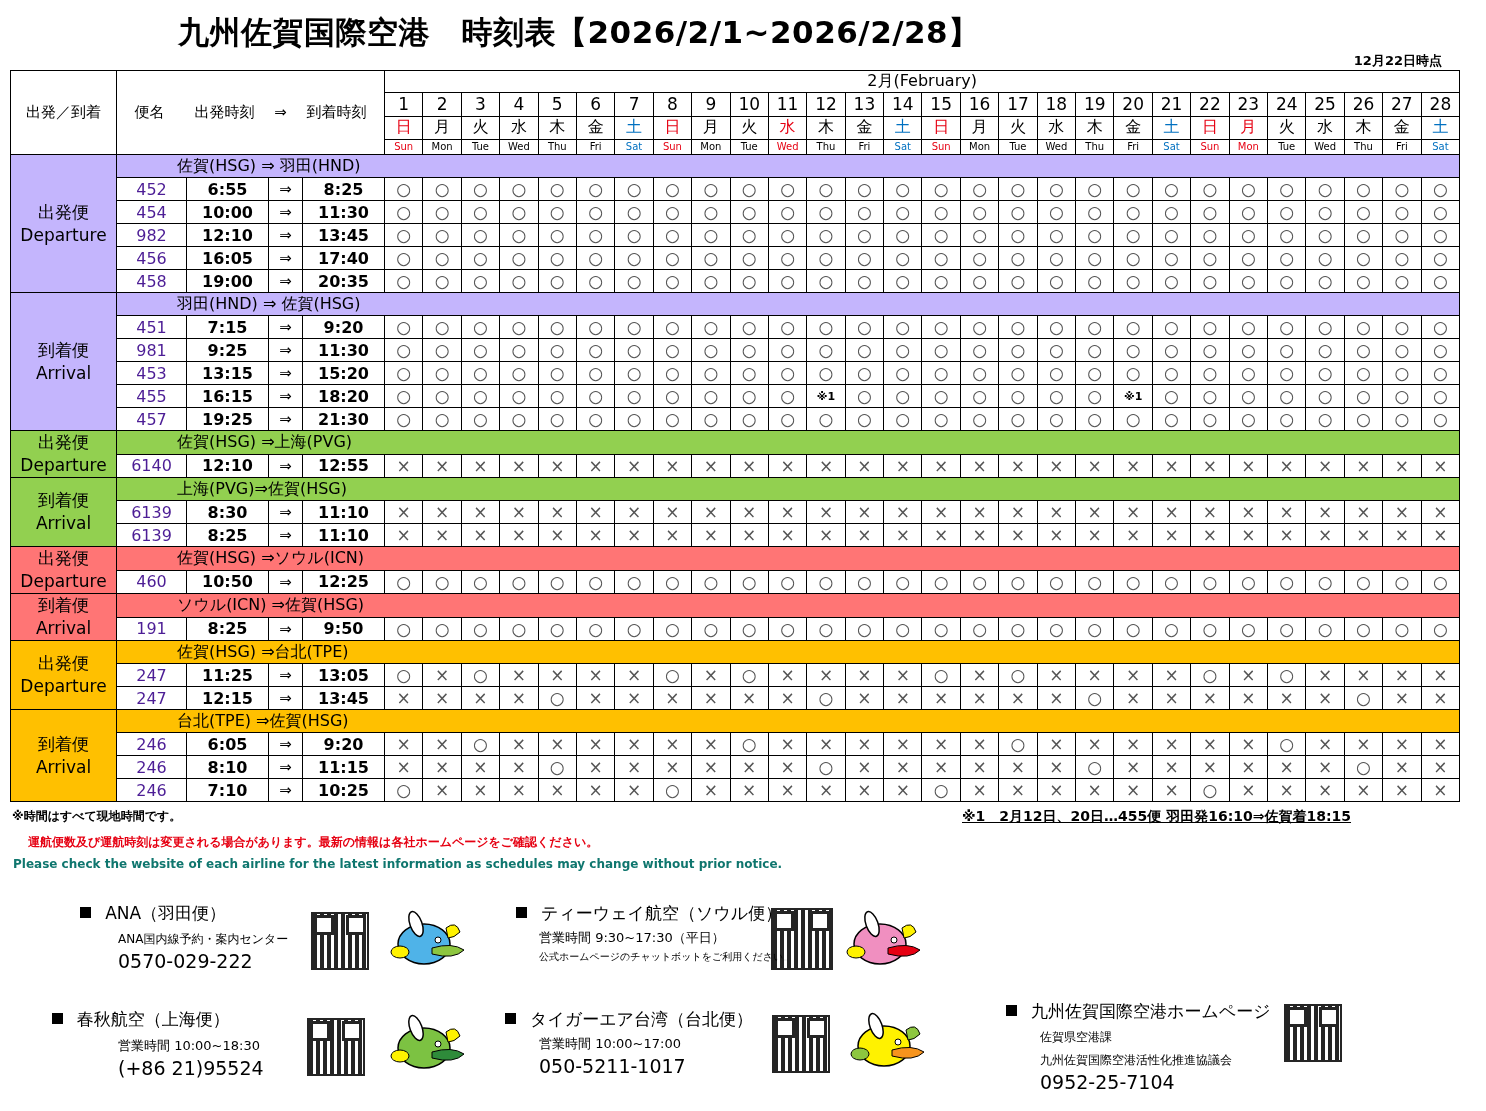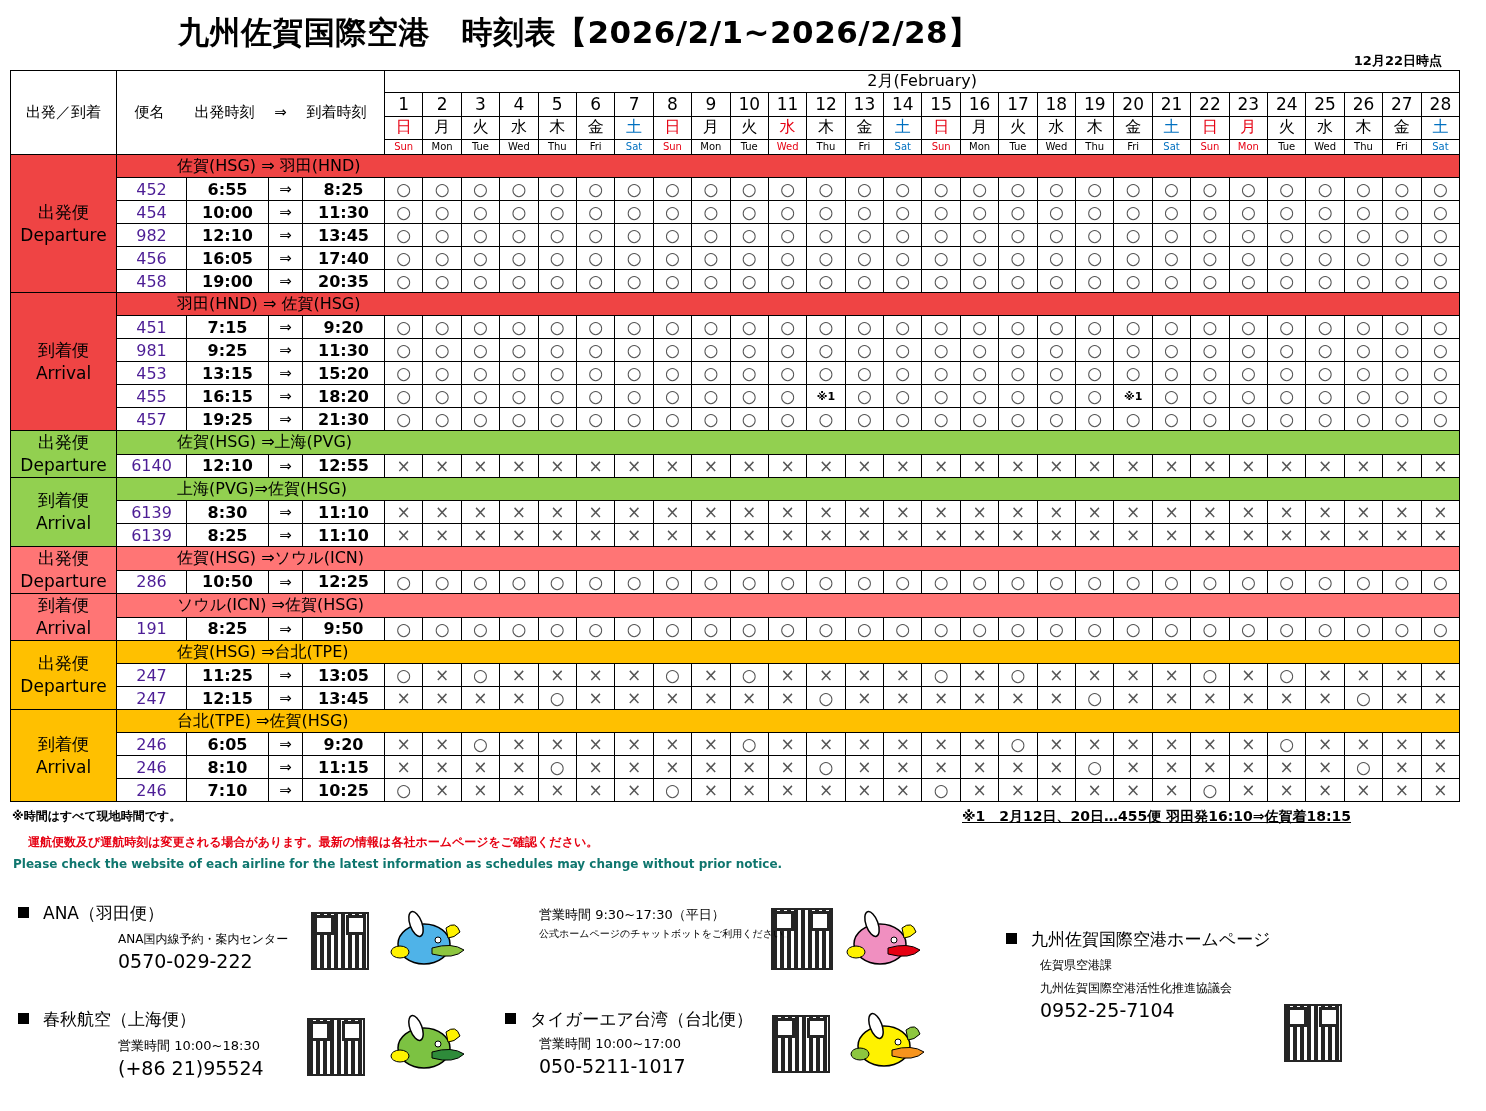--- a/index.html
+++ b/index.html
@@ -21,34 +21,34 @@
   .red { color:#e60012; }
   .blue { color:#0070c0; }
   .blk { color:#000; }
   .group { font-size:17px; line-height:23px; }
   .route { font-size:16px; height:22px; text-align:left !important; padding-left:60px !important; }
   .fno { font-size:16px; height:22px; color:#4c1d95; }
   .time { font-size:16px; font-weight:bold !important; height:22px; }
   .arrow { font-size:15px; }
   .mark { font-size:17px; height:22px; color:#555; font-family:"DejaVu Sans", sans-serif; }
   .mark.note { font-size:11px; font-weight:bold; color:#000; }
-  .c-blue { background:#ef4444; }
+  .c-blue { background:#c4b5fd; }
   .c-green { background:#92d050; }
   .c-red { background:#ff7575; }
   .c-yellow { background:#ffc000; }
   .thick-t td { border-top:2px solid #000; }
 
   .note1 { position:absolute; left:12px; top:808px; font-size:12px; font-weight:bold;text-align:center; }
   .footnote-right { position:absolute; left:962px; top:808px; font-size:14px; font-weight:bold;
            text-decoration:underline; }
   .warn-jp { position:absolute; left:28px; top:834px; font-size:12px; font-weight:bold; color:#e60012; }
   .warn-en { position:absolute; left:13px; top:857px; font-size:12px; font-weight:bold; color:#0f766e; }
 
   .contact { position:absolute; }
-  .contact .name { font-size:17px; white-space:nowrap; }
+  .contact .name { font-size:17px; white-space:nowrap;text-align:center; }
   .contact .name .sq { display:inline-block; width:11px; height:11px; background:#000; margin-right:14px; vertical-align:1px; }
   .contact .sub { font-size:12px; white-space:nowrap; }
   .contact .phone { font-size:19px; white-space:nowrap; }
   .qr { position:absolute; width:58px; height:58px; background:
         repeating-linear-gradient(90deg,#000 0 4px,#fff 4px 7px),
         #fff; opacity:0.85; border:2px solid #000; box-sizing:border-box; }
   .qr::before, .qr::after { content:""; position:absolute; width:14px; height:14px; border:3px solid #000; background:#fff; }
   .qr::before { left:1px; top:1px; }
   .qr::after { right:1px; top:1px; }
   .mascot { position:absolute; width:80px; height:62px; }
@@ -664,21 +664,21 @@
         <td class="mark">×</td>
       </tr>
       <tr>
         <td rowspan="2" class="group c-red">
           <div>出発便</div>
           <div>Departure</div>
         </td>
         <td colspan="32" class="route c-red">佐賀(HSG) ⇒ソウル(ICN)</td>
       </tr>
       <tr>
-        <td class="fno">286</td>
+        <td class="fno">460</td>
         <td class="time">10:50</td>
         <td class="arrow">⇒</td>
         <td class="time">12:25</td>
         <td class="mark">○</td>
         <td class="mark">○</td>
         <td class="mark">○</td>
         <td class="mark">○</td>
         <td class="mark">○</td>
         <td class="mark">○</td>
         <td class="mark">○</td>
@@ -946,20 +946,21 @@
 <svg class="mascot" style="left:388px;top:908px;" viewBox="0 0 80 62">
   <ellipse cx="36" cy="36" rx="26" ry="20" fill="#4fb3e8" stroke="#000" stroke-width="1.5"></ellipse>
   <ellipse cx="28" cy="16" rx="6" ry="13" fill="#fff" stroke="#000" stroke-width="1.5" transform="rotate(-20 28 16)"></ellipse>
   <path d="M58 20 q10 -8 14 4 q-6 6 -12 6z" fill="#fff200" stroke="#000"></path>
   <path d="M44 40 q20 -6 32 2 q-10 10 -32 4z" fill="#8dc63f" stroke="#000"></path>
   <circle cx="50" cy="32" r="3" fill="#fff" stroke="#000"></circle>
   <ellipse cx="12" cy="44" rx="9" ry="6" fill="#fff200" stroke="#000"></ellipse>
 </svg>
 
 <div class="contact" style="left:505px;top:902px;">
+  <div class="name"><span class="sq"></span><span>ティーウェイ航空（ソウル便）</span></div>
   <div class="sub" style="margin-left:34px;margin-top:4px;font-size:13px;">営業時間 9:30~17:30（平日）</div>
   <div class="sub" style="margin-left:34px;margin-top:3px;font-size:10px;text-align:center;">公式ホームページのチャットボットをご利用ください。</div>
 </div>
 <div class="qr" style="left:771px;top:908px;width:62px;height:62px;"></div>
 <svg class="mascot" style="left:844px;top:908px;" viewBox="0 0 80 62">
   <ellipse cx="36" cy="36" rx="26" ry="20" fill="#f08fc0" stroke="#000" stroke-width="1.5"></ellipse>
   <ellipse cx="28" cy="16" rx="6" ry="13" fill="#fff" stroke="#000" stroke-width="1.5" transform="rotate(-20 28 16)"></ellipse>
   <path d="M58 20 q10 -8 14 4 q-6 6 -12 6z" fill="#fff200" stroke="#000"></path>
   <path d="M44 40 q20 -6 32 2 q-10 10 -32 4z" fill="#e60012" stroke="#000"></path>
   <circle cx="50" cy="32" r="3" fill="#fff" stroke="#000"></circle>
@@ -989,19 +990,19 @@
 <div class="qr" style="left:772px;top:1015px;"></div>
 <svg class="mascot" style="left:848px;top:1010px;" viewBox="0 0 80 62">
   <ellipse cx="36" cy="36" rx="26" ry="20" fill="#fff200" stroke="#000" stroke-width="1.5"></ellipse>
   <ellipse cx="28" cy="16" rx="6" ry="13" fill="#fff" stroke="#000" stroke-width="1.5" transform="rotate(-20 28 16)"></ellipse>
   <path d="M58 20 q10 -8 14 4 q-6 6 -12 6z" fill="#8dc63f" stroke="#000"></path>
   <path d="M44 40 q20 -6 32 2 q-10 10 -32 4z" fill="#f7941d" stroke="#000"></path>
   <circle cx="50" cy="32" r="3" fill="#fff" stroke="#000"></circle>
   <ellipse cx="12" cy="44" rx="9" ry="6" fill="#8dc63f" stroke="#000"></ellipse>
 </svg>
 
-<div class="contact" style="left:1006px;top:928px;">
+<div class="contact" style="left:1006px;top:1000px;">
   <div class="name"><span class="sq"></span><span>九州佐賀国際空港ホームページ</span></div>
   <div class="sub" style="margin-left:34px;margin-top:6px;">佐賀県空港課</div>
   <div class="sub" style="margin-left:34px;margin-top:6px;">九州佐賀国際空港活性化推進協議会</div>
   <div class="phone" style="margin-left:34px;margin-top:2px;">0952-25-7104</div>
 </div>
 <div class="qr" style="left:1284px;top:1004px;"></div>
 
 </body></html>

